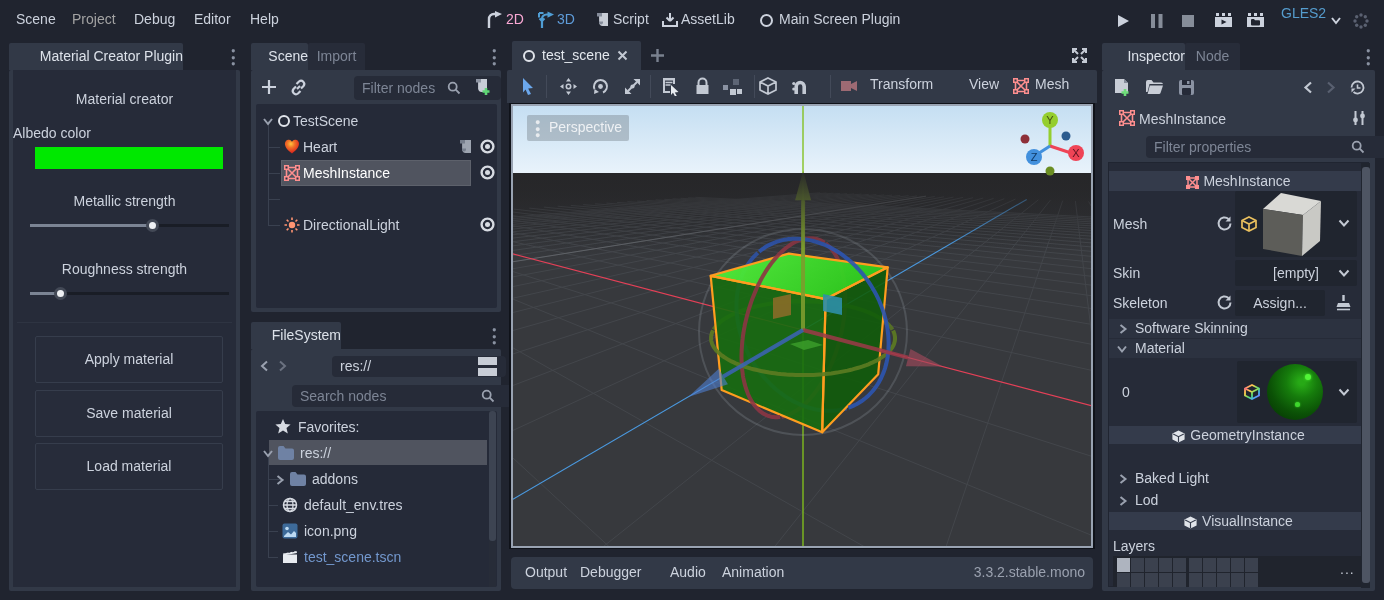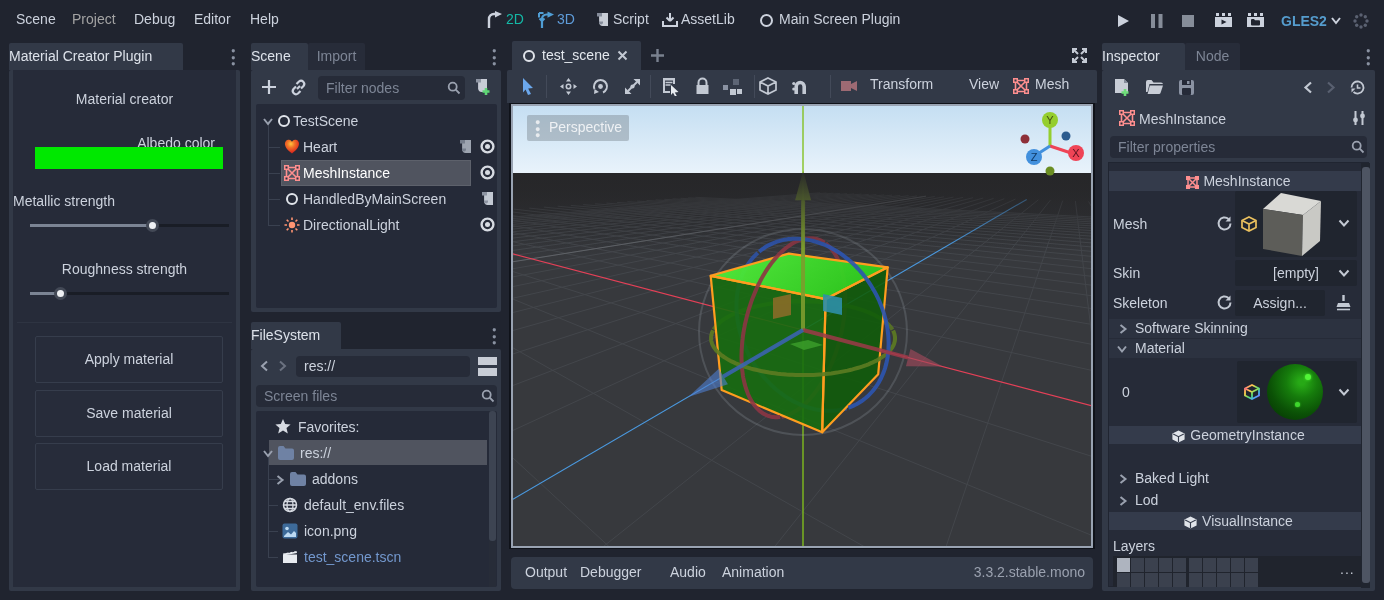--- a/index.html
+++ b/index.html
@@ -1,24 +1,24 @@
 <!DOCTYPE html>
 <html><head><meta charset="utf-8">
 <style>
 *{margin:0;padding:0;box-sizing:border-box}
 html,body{width:1384px;height:600px;overflow:hidden;background:#20242f;
   font-family:"Liberation Sans",sans-serif;font-size:14px;color:#ccd2dd;}
 .abs{position:absolute}
 .tab{position:absolute;top:43px;height:27px;background:#323947;border-radius:2px 2px 0 0;
-  text-align:left;line-height:27px;color:#dde2ea;font-size:14px;}
+  text-align:right;line-height:27px;color:#dde2ea;font-size:14px;}
 .tabi{position:absolute;top:43px;height:27px;background:#272c39;border-radius:2px 2px 0 0;
   text-align:center;line-height:27px;color:#7d8595;font-size:14px;}
 .dock{position:absolute;background:#323947;border-radius:2px;}
 .dockin{position:absolute;background:#262b39;left:4px;right:4px;top:0;bottom:4px;}
-.input{position:absolute;background:#262b38;border-radius:4px;color:#7d8595;}
+.input{position:absolute;background:#262b38;border-radius:4px;color:#7d8595;margin-left:36px;}
 .box{position:absolute;background:#252a38;border-radius:2px;}
 .dots{position:absolute;width:4px;color:#8a92a2;font-size:7.5px;line-height:6.5px;}
 .row{position:absolute;left:0;right:0;height:26px;line-height:26px;}
 .btn{position:absolute;left:22px;width:188px;height:47px;background:#272c3a;
   border:1px solid #363d4c;border-radius:2px;text-align:center;line-height:45px;color:#ccd2dd;}
 .cat{position:absolute;left:0;right:0;background:#343b4b;text-align:center;color:#ccd2dd;}
 .sect{position:absolute;left:0;right:0;background:#2c3240;color:#ccd2dd;}
 svg{position:absolute;overflow:visible}
 </style></head>
 <body>
@@ -26,21 +26,21 @@
 <div class="abs" id="topbar" style="left:0;top:0;width:1384px;height:41px;background:#20242f">
   <div class="abs" style="left:16px;top:11px;color:#ccd2dd">Scene</div>
   <div class="abs" style="left:72px;top:11px;color:#a3a3a3">Project</div>
   <div class="abs" style="left:134px;top:11px;color:#ccd2dd">Debug</div>
   <div class="abs" style="left:194px;top:11px;color:#ccd2dd">Editor</div>
   <div class="abs" style="left:250px;top:11px;color:#ccd2dd">Help</div>
   <svg class="abs" style="left:486px;top:11px" width="17" height="18" viewBox="0 0 17 18">
     <path d="M3 17 V8 C3 5.2 5.2 3 8 3 H10" fill="none" stroke="#ccd2dd" stroke-width="2.4"></path>
     <path d="M9 0 L16 3 L9 6.5 Z" fill="#ccd2dd"></path>
   </svg>
-  <div class="abs" style="left:506px;top:11px;color:#14b8a6">2D</div>
+  <div class="abs" style="left:506px;top:11px;color:#f9a8d4">2D</div>
   <svg class="abs" style="left:538px;top:11px" width="18" height="18" viewBox="0 0 18 18">
     <path d="M4 17 V8 C4 5.5 6 3.5 8.5 3.5 H10" fill="none" stroke="#4f9dd4" stroke-width="2.2"></path>
     <path d="M9.5 0.5 L16 3.5 L9.5 6.7 Z" fill="#4f9dd4"></path>
     <path d="M4 10 L1.5 7.5 M4 10 L6.5 7.5" stroke="#4f9dd4" stroke-width="2" fill="none"></path>
     <path d="M1 2 L5.5 2 M1 2 L1 6.5" stroke="#4f9dd4" stroke-width="2" fill="none"></path>
   </svg>
   <div class="abs" style="left:557px;top:11px;color:#5e9bd8">3D</div>
   <svg class="abs" style="left:594px;top:11px" width="17" height="18" viewBox="0 0 17 18">
     <path d="M6 2 H14 V15 H8.5 C6.6 15 5.1 13.5 5.1 11.6 V5" fill="#c8cdd6"></path>
     <path d="M3 2 H8 V5.5 H3 Z" fill="#858c9a"></path>
@@ -69,21 +69,21 @@
   <svg class="abs" style="left:1215px;top:13px" width="17" height="16" viewBox="0 0 17 16">
     <path d="M0 4 h17 v10 h-17 z" fill="#ccd2dd"></path>
     <path d="M1 0 h3 v3 h-3 z M7 0 h3 v3 h-3 z M13 0 h3 v3 h-3 z" fill="#ccd2dd"></path>
     <path d="M6.5 6.5 L11.5 9 L6.5 11.5 Z" fill="#20242f"></path>
   </svg>
   <svg class="abs" style="left:1247px;top:13px" width="17" height="16" viewBox="0 0 17 16">
     <path d="M0 4 h17 v10 h-17 z" fill="#ccd2dd"></path>
     <path d="M1 0 h3 v3 h-3 z M7 0 h3 v3 h-3 z M13 0 h3 v3 h-3 z" fill="#ccd2dd"></path>
     <path d="M4 7 a1 1 0 0 1 1-1 h2 l1 1.2 h4 a1 1 0 0 1 1 1 V11.5 a1 1 0 0 1 -1 1 H5 a1 1 0 0 1 -1 -1 Z" fill="#20242f"></path>
   </svg>
-  <div class="abs" style="left:1281px;top:13px;color:#559ccd;font-weight:bold">GLES2</div>
+  <div class="abs" style="left:1281px;top:5px;color:#559ccd;font-weight:normal">GLES2</div>
   <svg class="abs" style="left:1331px;top:17px" width="10" height="7" viewBox="0 0 10 7">
     <path d="M1 1 L5 6 L9 1" stroke="#ccd2dd" stroke-width="2" fill="none"></path>
   </svg>
   <svg class="abs" style="left:1353px;top:13px" width="16" height="16" viewBox="0 0 16 16">
     <g fill="#5a6171">
         <circle cx="8" cy="2" r="1.7"></circle>
         <circle cx="12.3" cy="3.7" r="1.7"></circle>
         <circle cx="14" cy="8" r="1.7"></circle>
     <circle cx="12.3" cy="12.3" r="1.7"></circle>
         <circle cx="8" cy="14" r="1.7"></circle>
@@ -92,23 +92,23 @@
         <circle cx="3.7" cy="3.7" r="1.7"></circle>
       </g>
   </svg>
 </div>
 
 <div class="tab" style="left:9px;width:174px">Material Creator Plugin</div>
 <div class="dots" style="left:231px;top:48px">●<br>●<br>●</div>
 <div class="dock" style="left:9px;top:70px;width:231px;height:521px">
   <div class="dockin">
     <div class="abs" style="left:0;top:21px;width:223px;text-align:center">Material creator</div>
-    <div class="abs" style="left:0;top:65px;width:202px;text-align:right">Albedo color</div>
+    <div class="abs" style="left:0;top:55px;width:202px;text-align:left">Albedo color</div>
     <div class="abs" style="left:22px;top:77px;width:188px;height:22px;background:#00e800"></div>
-    <div class="abs" style="left:0;top:123px;width:223px;text-align:left">Metallic strength</div>
+    <div class="abs" style="left:0;top:123px;width:223px;text-align:center">Metallic strength</div>
     <div class="abs" style="left:17px;top:154px;width:199px;height:3px;background:#191d26"></div>
     <div class="abs" style="left:17px;top:154px;width:122px;height:3px;background:#7b8494"></div>
     <div class="abs" style="left:133px;top:149px;width:13px;height:13px;border-radius:50%;background:#434956"></div>
     <div class="abs" style="left:136px;top:152px;width:7px;height:7px;border-radius:50%;background:#eef0f3"></div>
     <div class="abs" style="left:0;top:191px;width:223px;text-align:center">Roughness strength</div>
     <div class="abs" style="left:17px;top:222px;width:199px;height:3px;background:#191d26"></div>
     <div class="abs" style="left:17px;top:222px;width:30px;height:3px;background:#7b8494"></div>
     <div class="abs" style="left:41px;top:217px;width:13px;height:13px;border-radius:50%;background:#434956"></div>
     <div class="abs" style="left:44px;top:220px;width:7px;height:7px;border-radius:50%;background:#eef0f3"></div>
     <div class="abs" style="left:4px;top:252px;width:215px;height:1px;background:#2e3442"></div>
@@ -204,31 +204,20 @@
               <rect x="1.5" y="12.5" width="2" height="2"></rect>
               <rect x="12.5" y="12.5" width="2" height="2"></rect>
             </g>
         </svg>
         <div class="abs" style="left:47px;top:0px;line-height:26px;color:#fff">MeshInstance</div>
         <svg class="abs" style="left:223px;top:4px" width="17" height="17" viewBox="0 0 17 17">
           <circle cx="8.5" cy="8.5" r="5.9" fill="none" stroke="#d7dbe2" stroke-width="2.4"></circle>
           <circle cx="8.5" cy="8.5" r="2.5" fill="#d7dbe2"></circle>
           </svg>
       </div>
-      <div class="row" style="top:82px">
-        <svg class="abs" style="left:29px;top:6px" width="14" height="14" viewBox="0 0 14 14">
-            <circle cx="7" cy="7" r="5" fill="none" stroke="#e0e4ea" stroke-width="2"></circle>
-          </svg>
-        <div class="abs" style="left:47px;top:0px;line-height:26px">HandledByMainScreen</div>
-        <svg class="abs" style="left:223px;top:4px" width="17" height="18" viewBox="0 0 17 18">
-          <path d="M6 2 H14 V15 H8.5 C6.6 15 5.1 13.5 5.1 11.6 V5" fill="#c3c9d3"></path>
-          <path d="M3 2 H8 V5.5 H3 Z" fill="#8d94a2"></path>
-          <path d="M5 11.5 a2 2 0 0 0 4 0 v-1 h-4 z" fill="#8d94a2"></path>
-          </svg>
-      </div>
       <div class="row" style="top:108px">
         <svg class="abs" style="left:28px;top:5px" width="16" height="16" viewBox="0 0 16 16">
           <circle cx="8" cy="8" r="3.2" fill="#ff9472"></circle>
           <g stroke="#ff9472" stroke-width="1.6">
               <path d="M8 0.5 V3 M8 13 V15.5 M0.5 8 H3 M13 8 H15.5 M2.7 2.7 L4.5 4.5 M11.5 11.5 L13.3 13.3 M13.3 2.7 L11.5 4.5 M4.5 11.5 L2.7 13.3"></path>
             </g>
         </svg>
         <div class="abs" style="left:47px;top:0px;line-height:26px">DirectionalLight</div>
         <svg class="abs" style="left:223px;top:4px" width="17" height="17" viewBox="0 0 17 17">
           <circle cx="8.5" cy="8.5" r="5.9" fill="none" stroke="#d7dbe2" stroke-width="2.4"></circle>
@@ -247,21 +236,21 @@
     <svg class="abs" style="left:5px;top:11px" width="9" height="12" viewBox="0 0 9 12">
         <path d="M7 1.5 L2 6 L7 10.5" stroke="#9aa1af" stroke-width="2" fill="none"></path>
       </svg>
     <svg class="abs" style="left:23px;top:11px" width="9" height="12" viewBox="0 0 9 12">
         <path d="M2 1.5 L7 6 L2 10.5" stroke="#6b7280" stroke-width="2" fill="none"></path>
       </svg>
     <div class="input" style="left:41px;top:7px;width:174px;height:21px;line-height:21px;padding-left:8px;color:#ccd2dd">res://</div>
     <div class="abs" style="left:223px;top:8px;width:19px;height:8px;background:#c8cdd6"></div>
     <div class="abs" style="left:223px;top:19px;width:19px;height:8px;background:#c8cdd6"></div>
 
-    <div class="input" style="left:1px;top:36px;width:241px;height:22px;line-height:22px;padding-left:8px">Screen files</div>
+    <div class="input" style="left:1px;top:36px;width:241px;height:22px;line-height:22px;padding-left:8px">Search nodes</div>
     <svg class="abs" style="left:226px;top:40px" width="14" height="14" viewBox="0 0 14 14">
       <circle cx="5.7" cy="5.7" r="4" fill="none" stroke="#9aa1af" stroke-width="1.8"></circle>
       <path d="M8.7 8.7 L12.5 12.5" stroke="#9aa1af" stroke-width="1.8"></path>
     </svg>
 
     <div class="box" style="left:1px;top:62px;width:241px;height:176px">
       <div class="abs" style="left:12px;top:42px;width:1px;height:104px;background:#3a4150"></div>
       <div class="abs" style="left:12px;top:68px;width:16px;height:1px;background:#3a4150"></div>
       <div class="abs" style="left:12px;top:94px;width:10px;height:1px;background:#3a4150"></div>
       <div class="abs" style="left:12px;top:120px;width:10px;height:1px;background:#3a4150"></div>
@@ -290,21 +279,21 @@
             <path d="M0 2 a2 2 0 0 1 2-2 h3.5 l2 2.5 H14 a2 2 0 0 1 2 2 V12 a2 2 0 0 1-2 2 H2 a2 2 0 0 1-2-2 Z" fill="#6f82a4"></path>
           </svg>
         <div class="abs" style="left:56px;top:0px;line-height:26px">addons</div>
       </div>
       <div class="row" style="top:81px">
         <svg class="abs" style="left:26px;top:5px" width="16" height="16" viewBox="0 0 16 16">
           <circle cx="8" cy="8" r="6.5" fill="none" stroke="#d7dbe2" stroke-width="1.5"></circle>
           <ellipse cx="8" cy="8" rx="3" ry="6.5" fill="none" stroke="#d7dbe2" stroke-width="1.3"></ellipse>
           <path d="M1.5 8 h13 M2.5 4.5 h11 M2.5 11.5 h11" stroke="#d7dbe2" stroke-width="1.3" fill="none"></path>
         </svg>
-        <div class="abs" style="left:48px;top:0px;line-height:26px">default_env.files</div>
+        <div class="abs" style="left:48px;top:0px;line-height:26px">default_env.tres</div>
       </div>
       <div class="row" style="top:107px">
         <svg class="abs" style="left:26px;top:5px" width="16" height="16" viewBox="0 0 16 16">
           <rect x="0.5" y="0.5" width="15" height="15" rx="2" fill="#3d6a99"></rect>
           <circle cx="5" cy="5.5" r="1.8" fill="#bcd9f2"></circle>
           <path d="M2 13 L6 9 L9 11.5 L12 8 L14 10 V14 H2 Z" fill="#bcd9f2"></path>
         </svg>
         <div class="abs" style="left:48px;top:0px;line-height:26px">icon.png</div>
       </div>
       <div class="row" style="top:133px">

